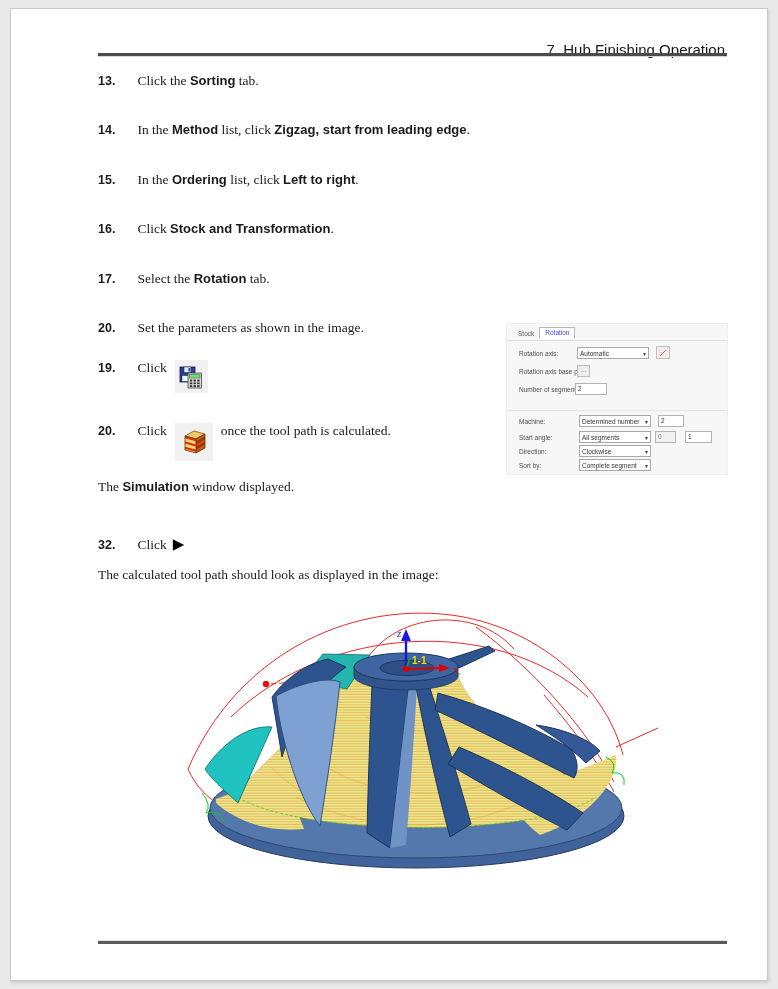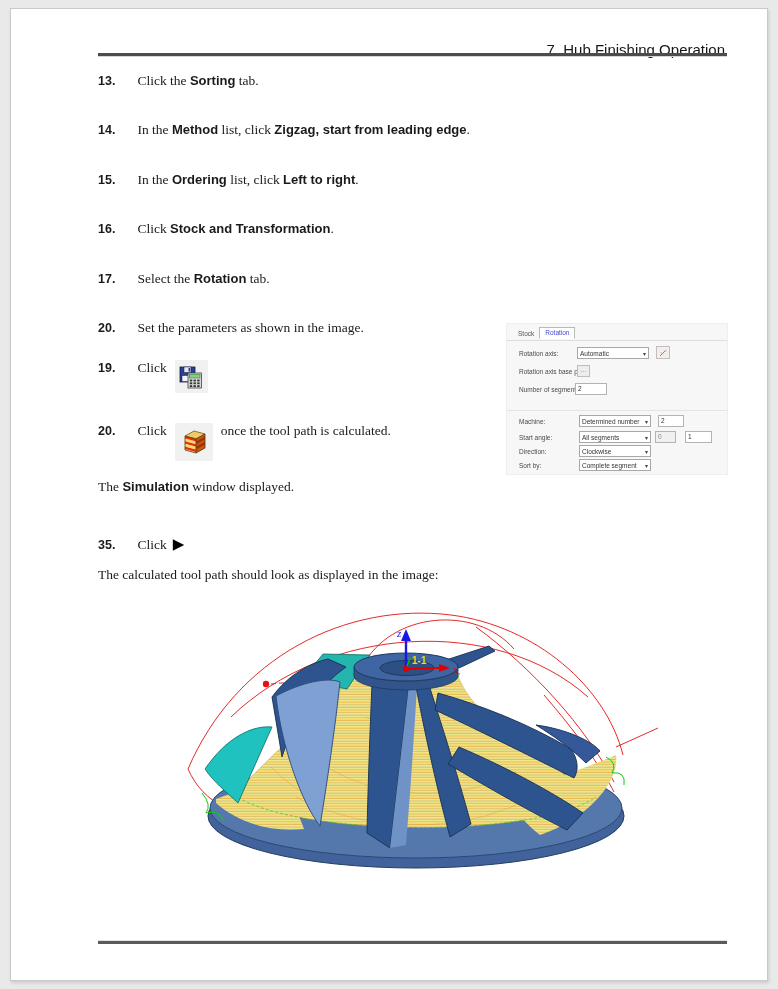--- a/index.html
+++ b/index.html
@@ -115,21 +115,21 @@
       </svg>
     </span>
     <span style="padding-bottom:6px">once the tool path is calculated.</span>
   </div>
 
   <div class="step" style="top:470px">
     <span>The </span><b class="ui">Simulation</b><span> window displayed.</span>
   </div>
 
   <div class="step flexline" style="top:528px">
-    <span><b class="num">35.</b><span>Click</span></span>
+    <span><b class="num">32.</b><span>Click</span></span>
     <span class="play">▶</span>
   </div>
 
   <div class="step" style="top:558px">
     <span>The calculated tool path should look as displayed in the image:</span>
   </div>
 
   <div class="dlg">
     <div class="tabstrip">
       <span class="tab">Stock</span>

